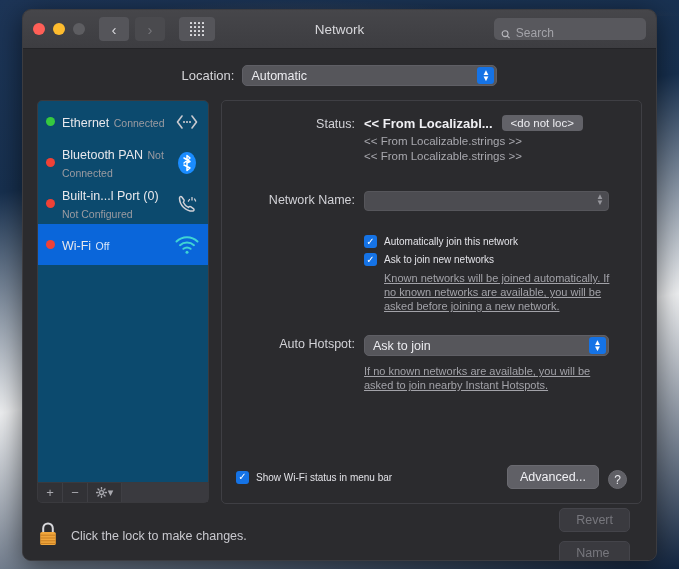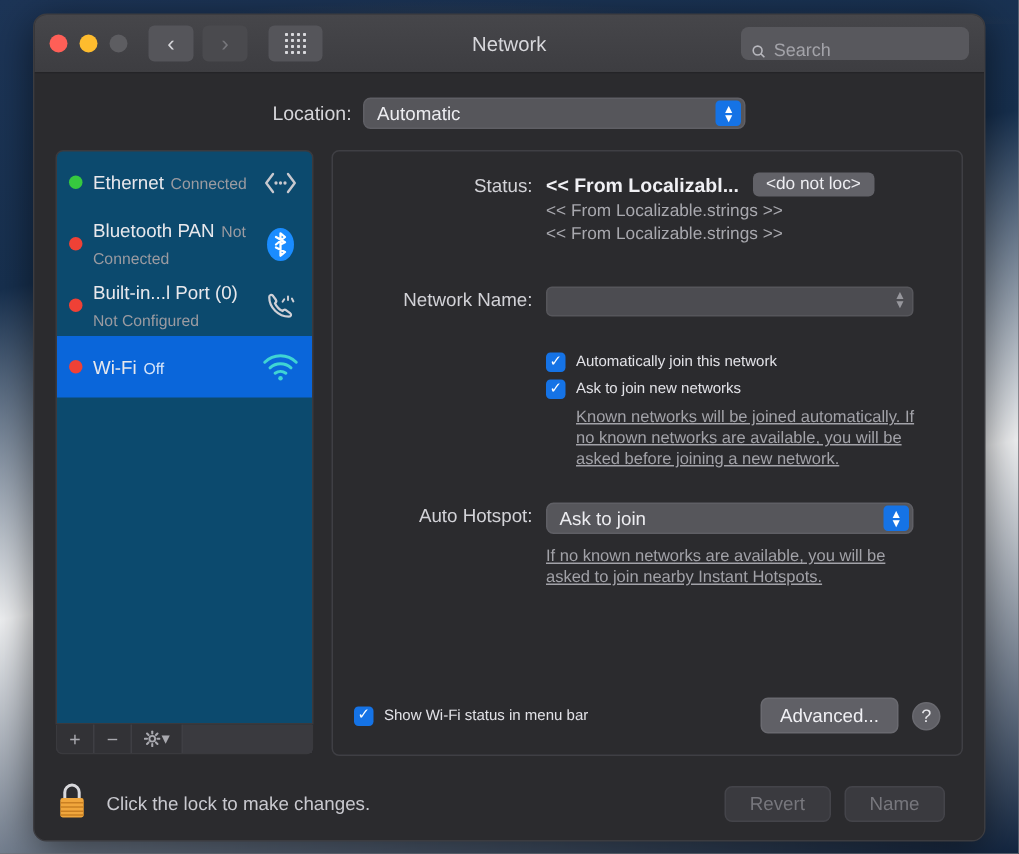--- a/index.html
+++ b/index.html
@@ -215,21 +215,21 @@
     margin-left: 9px; border: 1px solid #6a6a70;
   }
 
   
   .footer {
     position: absolute; left: 0; right: 12px; bottom: 0;
     height: 50px; display: flex; align-items: center;
     padding: 0 14px; gap: 12px;
   }
   .lock-text { font-size: 12.5px; color: #c9c9cf; }
-  .footer-btns { margin-left: auto; display: flex; gap: 9px; }
+  .footer-btns { margin-left: auto; display: flex; gap: 9px; flex-direction: column; }
   .fbtn {
     background: #3a3a3f; border: 1px solid #44444a;
     border-radius: 5px; padding: 4px 16px;
     font-size: 12.5px; color: #77777d;
   }
 </style>
 </head>
 <body>
 
 <div class="desktop-mountain"></div>
@@ -437,21 +437,21 @@
                   <span>▼</span>
               </span>
             </div>
             <div class="help-text" style="margin-left:0; width:235px; margin-top:8px;">If no known networks are available, you will be asked to join nearby Instant Hotspots.</div>
           </div>
         </div>
 
         <div class="bottom-row">
           <span class="cb">✓</span>
           <span class="cb-label" style="margin-left:7px;">Show Wi-Fi status in menu bar</span>
-          <span style="margin-left:auto; display:flex; align-items:center;">
+          <span style="margin-left:auto; display:flex; align-items:flex-end;">
             <span class="gbtn">Advanced...</span>
             <span class="helpbtn">?</span>
           </span>
         </div>
 
       </div>
     </div>
 
     <div class="footer">
       <span>

